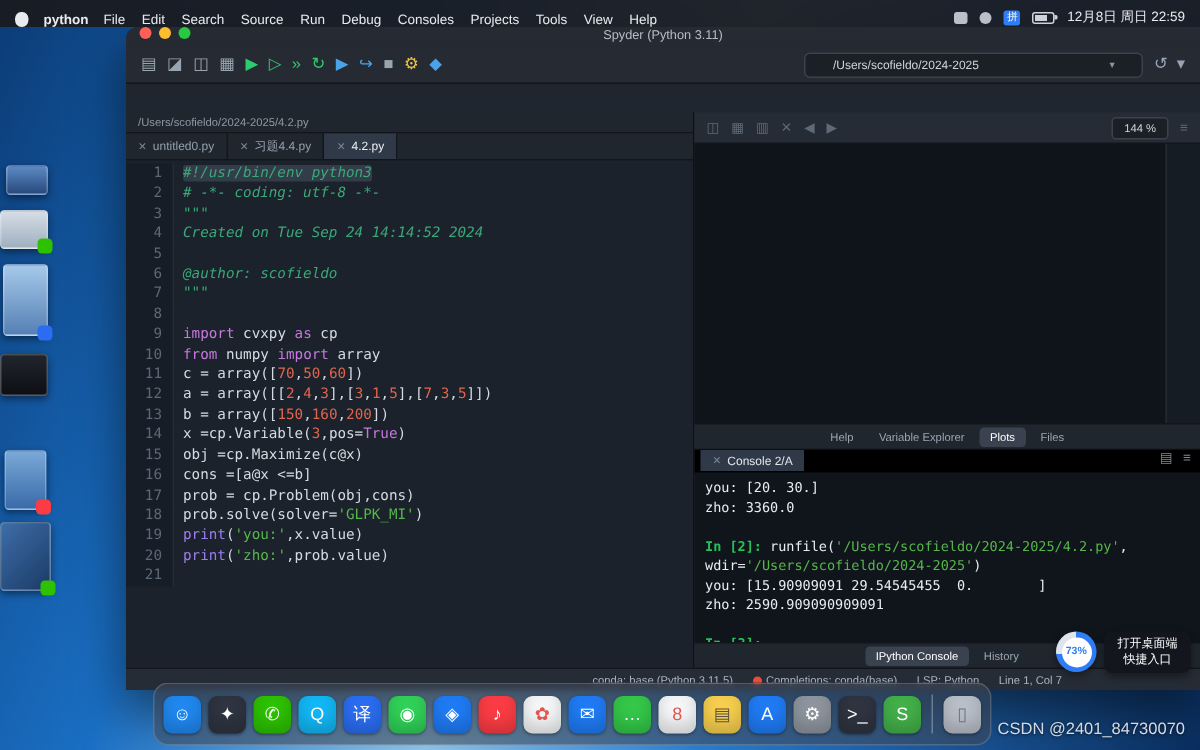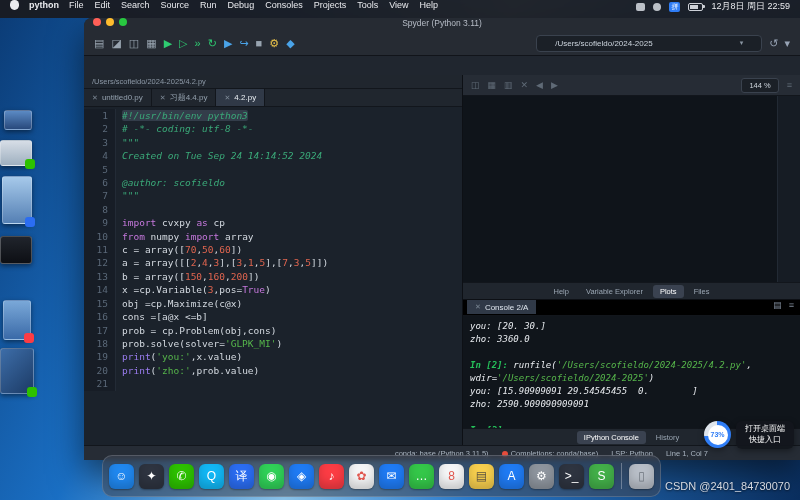--- a/index.html
+++ b/index.html
@@ -1,21 +1,21 @@
 <!DOCTYPE html>
 <html><head>
 <meta charset="utf-8">
 <style>
   html,body{margin:0;padding:0;background:#000;}
   .screen{position:relative;width:800px;height:500px;overflow:hidden;
     font-family:"Liberation Sans",sans-serif;
     background:linear-gradient(115deg,#0b3b75 0%,#1a6fc4 28%,#8ec8f0 50%,#2b7fd4 68%,#0a2f60 100%);}
   
   .menubar{position:absolute;top:0;left:0;right:0;height:18px;background:rgba(26,27,32,.94);
-    display:flex;align-items:flex-start;gap:10px;padding:0 10px;color:#e9eaee;font-size:9px;z-index:50;}
+    display:flex;align-items:flex-end;gap:10px;padding:0 10px;color:#e9eaee;font-size:9px;z-index:50;}
   .apple{width:9px;height:10px;background:#e9eaee;border-radius:45% 45% 48% 48%;}
   .mb-app{font-weight:bold;}
   .mb-menus{display:flex;gap:11px;}
   .mb-menu{cursor:default;}
   .mb-right{margin-left:auto;display:flex;align-items:center;gap:8px;}
   .mb-ic{width:9px;height:8px;background:#cdd1d8;border-radius:2px;opacity:.9;}
   .mb-ic.round{border-radius:50%;width:8px;}
   .mb-badge{background:#2f7df6;color:#fff;border-radius:2px;font-size:7px;padding:0 2px;line-height:10px;}
   .battery{width:13px;height:6px;border:1px solid #cdd1d8;border-radius:2px;position:relative;}
   .battery i{position:absolute;left:1px;top:1px;bottom:1px;width:8px;background:#cdd1d8;display:block;}
@@ -64,21 +64,21 @@
     color:#cfd6de;font-size:7.5px;display:flex;align-items:center;padding:0 7px;}
   .plots-body{flex:1;background:#0f141a;position:relative;}
   .plots-body:after{content:"";position:absolute;right:0;top:0;bottom:0;width:22px;background:#161c24;border-left:1px solid #222a34;}
   .pane-tabs{height:16px;background:#20262e;border-top:1px solid #12161c;display:flex;align-items:center;justify-content:center;gap:3px;}
   .pane-tab{font-size:7.5px;color:#9aa6b3;padding:2px 7px;border-radius:3px;}
   .pane-tab.active{background:#3a4250;color:#fff;}
   .consolepane{flex:1;display:flex;flex-direction:column;min-height:0;}
   .console-tabbar{height:15px;background:#000000;border-bottom:1px solid #12161c;display:flex;padding:0 6px 0 4px;gap:6px;}
   .console-tab{display:flex;align-items:center;gap:4px;background:#303947;color:#dfe6ee;font-size:8px;height:14px;padding:0 8px;}
   .ct-ic{color:#7d8896;font-size:9px;}
-  .console-body{flex:1;background:#10151b;font-family:"DejaVu Sans Mono",monospace;font-size:9px;line-height:13px;padding:4px 7px;overflow:hidden;font-style:italic;}
+  .console-body{flex:1;background:#10151b;font-family:"DejaVu Sans Mono",monospace;font-size:9px;line-height:13px;padding:4px 7px;overflow:hidden;}
   .console-line{white-space:pre;min-height:13px;}
   .tok-pr{color:#25c05a;font-weight:bold;}
   .tok-ou{color:#e8ebef;}
   
   .statusbar{height:14px;background:#262c35;border-top:1px solid #12161c;display:flex;align-items:center;
     justify-content:flex-end;gap:13px;padding:0 92px 0 10px;font-size:7.5px;color:#a9b4c0;}
   .red-dot{width:6px;height:6px;border-radius:50%;background:#e74c3c;display:inline-block;margin-right:3px;vertical-align:-1px;}
   
   .overlay{position:absolute;right:6px;top:421px;display:flex;align-items:center;gap:5px;z-index:60;}
   .ring{width:27px;height:27px;border-radius:50%;background:conic-gradient(#2f7df6 0 73%,#dfe5ec 73% 100%);

